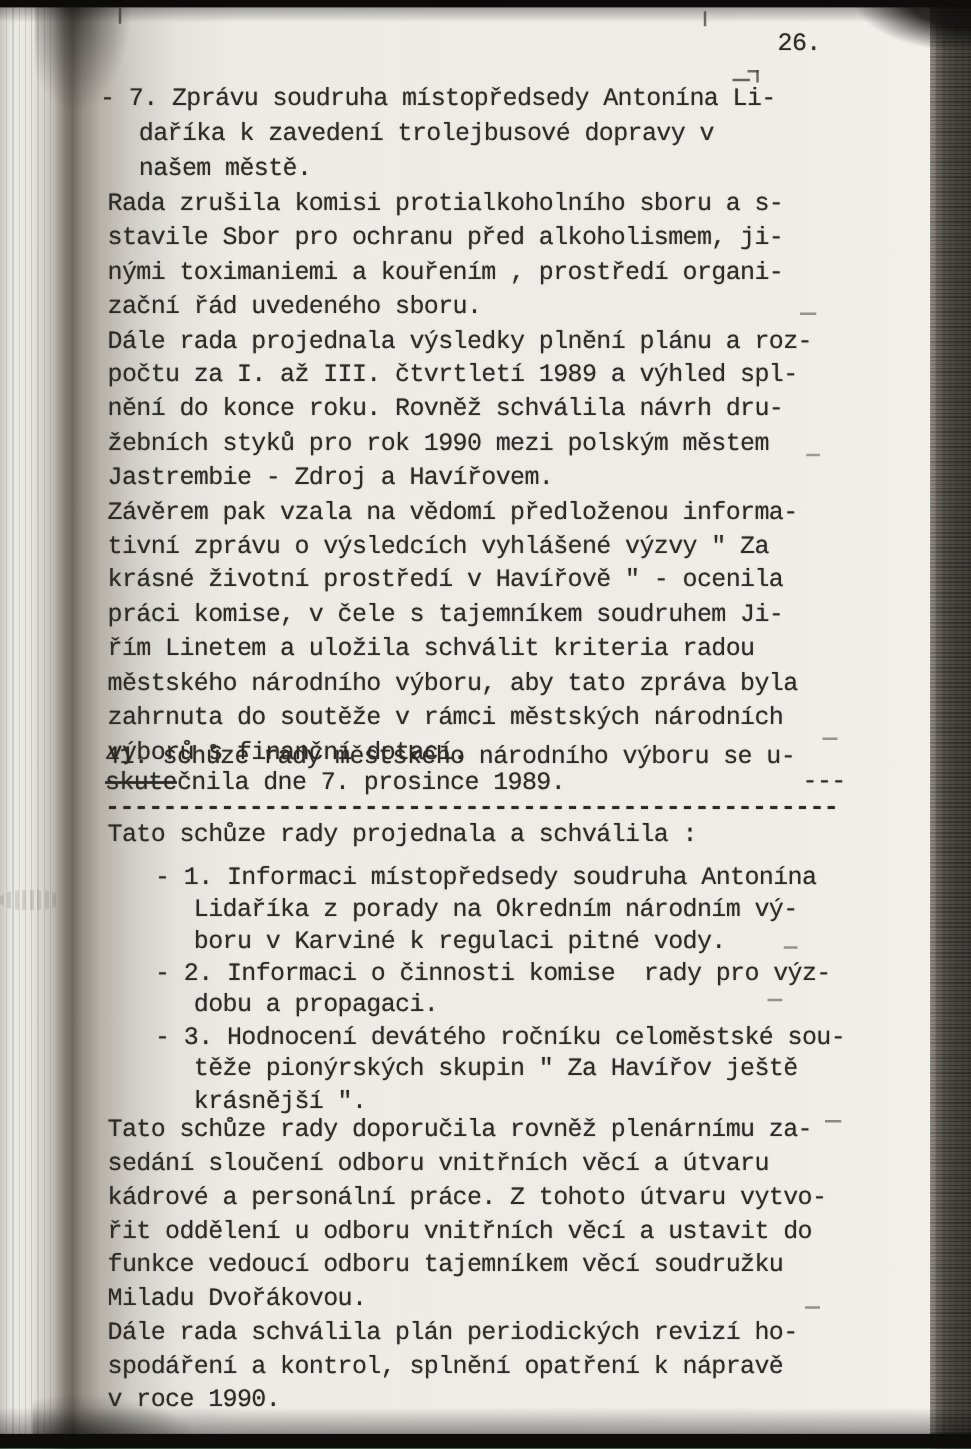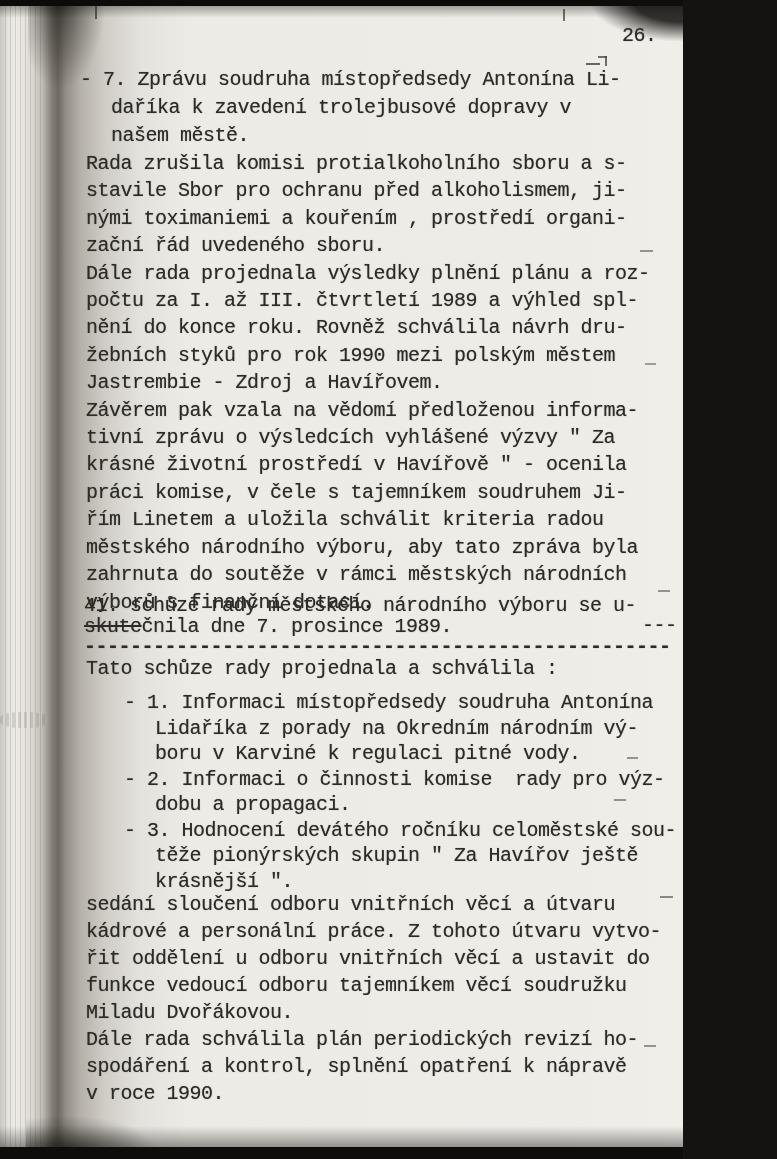--- a/index.html
+++ b/index.html
@@ -1,16 +1,16 @@
 <!DOCTYPE html>
 <html><head>
 <meta charset="utf-8">
 <style>
   html,body{margin:0;padding:0;background:#141311;}
-  .scan{position:relative;width:683px;height:1159px;overflow:hidden;background:#22c55e;}
+  .scan{position:relative;width:777px;height:1159px;overflow:hidden;background:#22c55e;}
 
   
   .paper{position:absolute;inset:0;
     background:linear-gradient(90deg,
       #c9c6c0 0px,#e6e4df 8px,#edebe6 16px,#e0ddd7 30px,#c2beb7 42px,
       #837e76 52px,#6e6961 58px,#938e86 66px,#b5b1a9 80px,#d0cdc6 105px,
       #e4e2dd 140px,#ecebe5 190px,#eeece7 560px,#f1efea 744px);}
   .edge-streaks{position:absolute;left:5px;top:0;width:36px;height:100%;
     background:repeating-linear-gradient(90deg,rgba(110,105,98,.22) 0 1px,rgba(255,255,255,0) 1px 5px);}
   .right-strip{position:absolute;left:744px;top:0;width:33px;height:100%;
@@ -129,20 +129,21 @@
       <div class="line cont">Lidaříka z porady na Okredním národním vý-</div>
       <div class="line cont">boru v Karviné k regulaci pitné vody.</div>
       <div class="line">- 2. Informaci o činnosti komise  rady pro výz-</div>
       <div class="line cont">dobu a propagaci.</div>
       <div class="line">- 3. Hodnocení devátého ročníku celoměstské sou-</div>
       <div class="line cont">těže pionýrských skupin " Za Havířov ještě</div>
       <div class="line cont">krásnější ".</div>
     </div>
 
     <div class="blk para2">
+      <div class="line">Tato schůze rady doporučila rovněž plenárnímu za-</div>
       <div class="line">sedání sloučení odboru vnitřních věcí a útvaru</div>
       <div class="line">kádrové a personální práce. Z tohoto útvaru vytvo-</div>
       <div class="line">řit oddělení u odboru vnitřních věcí a ustavit do</div>
       <div class="line">funkce vedoucí odboru tajemníkem věcí soudružku</div>
       <div class="line">Miladu Dvořákovou.</div>
       <div class="line">Dále rada schválila plán periodických revizí ho-</div>
       <div class="line">spodáření a kontrol, splnění opatření k nápravě</div>
       <div class="line">v roce 1990.</div>
     </div>
   </div>

